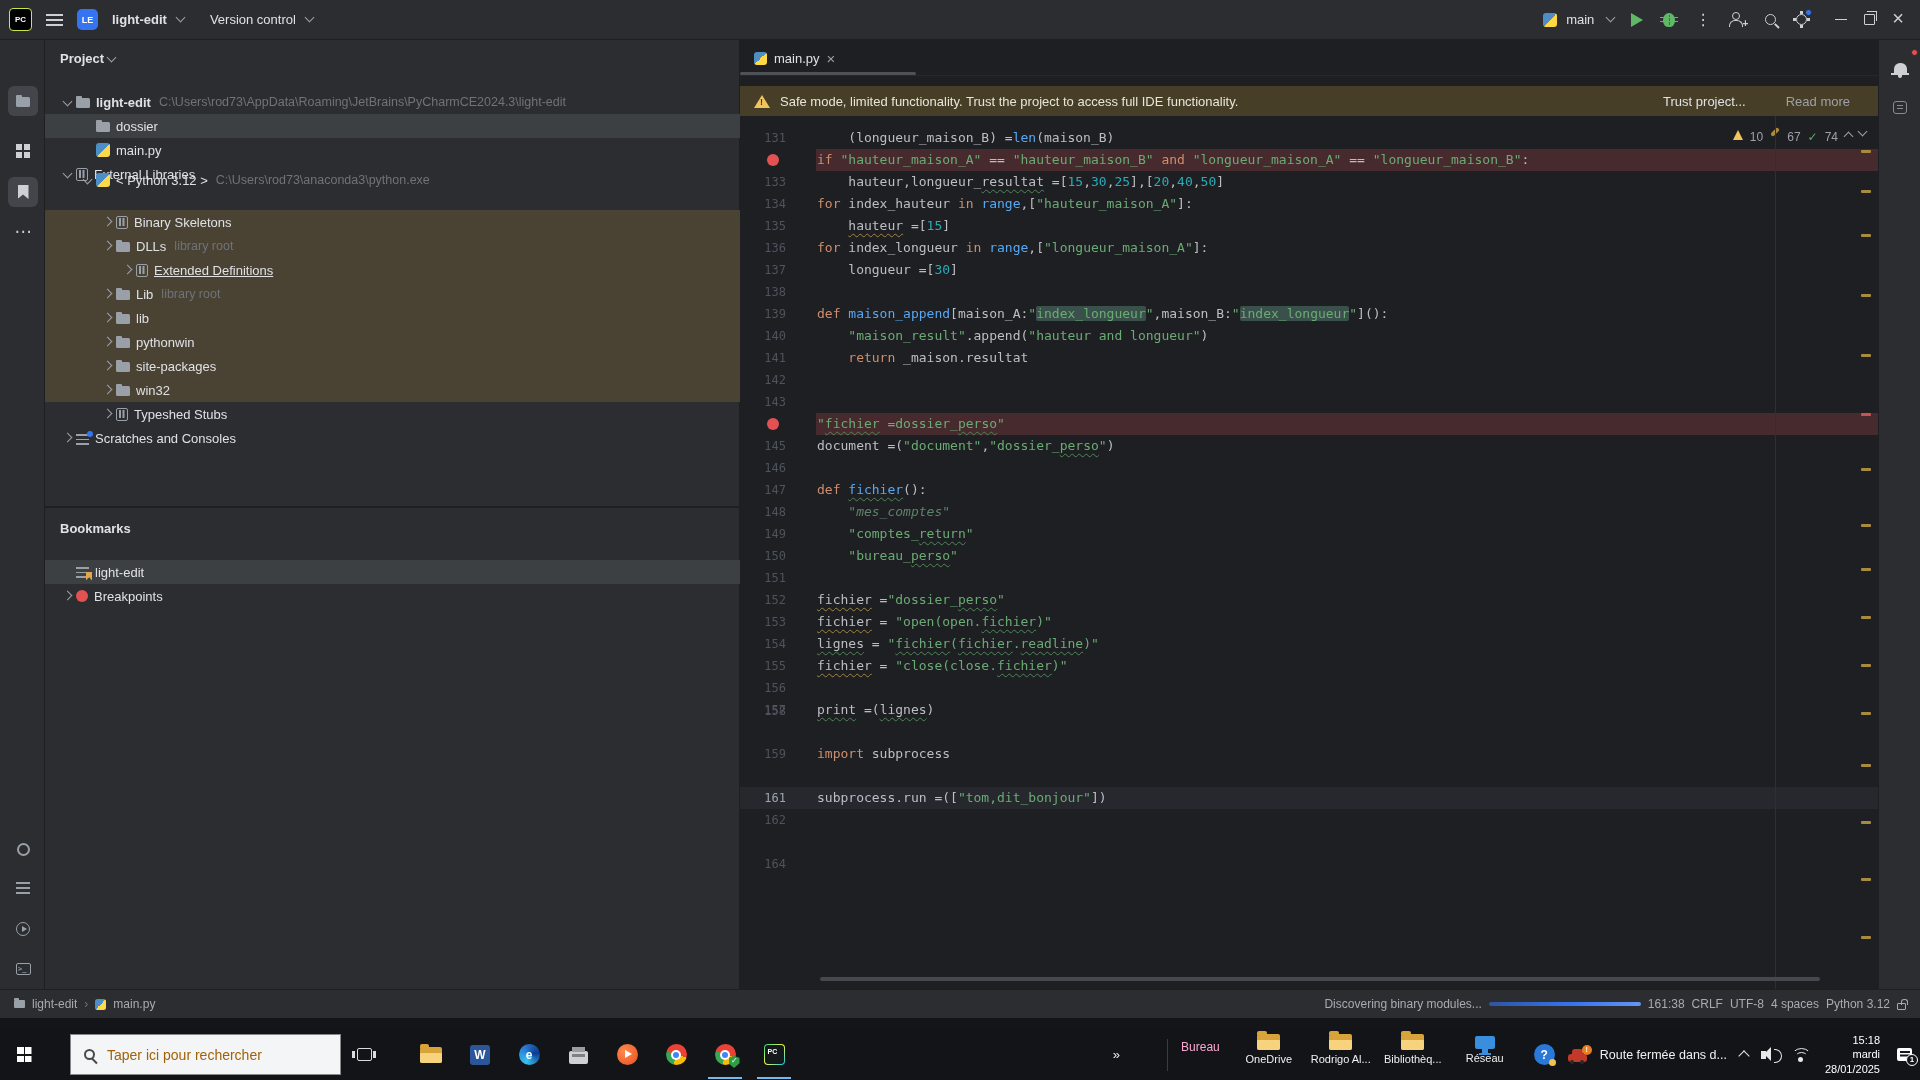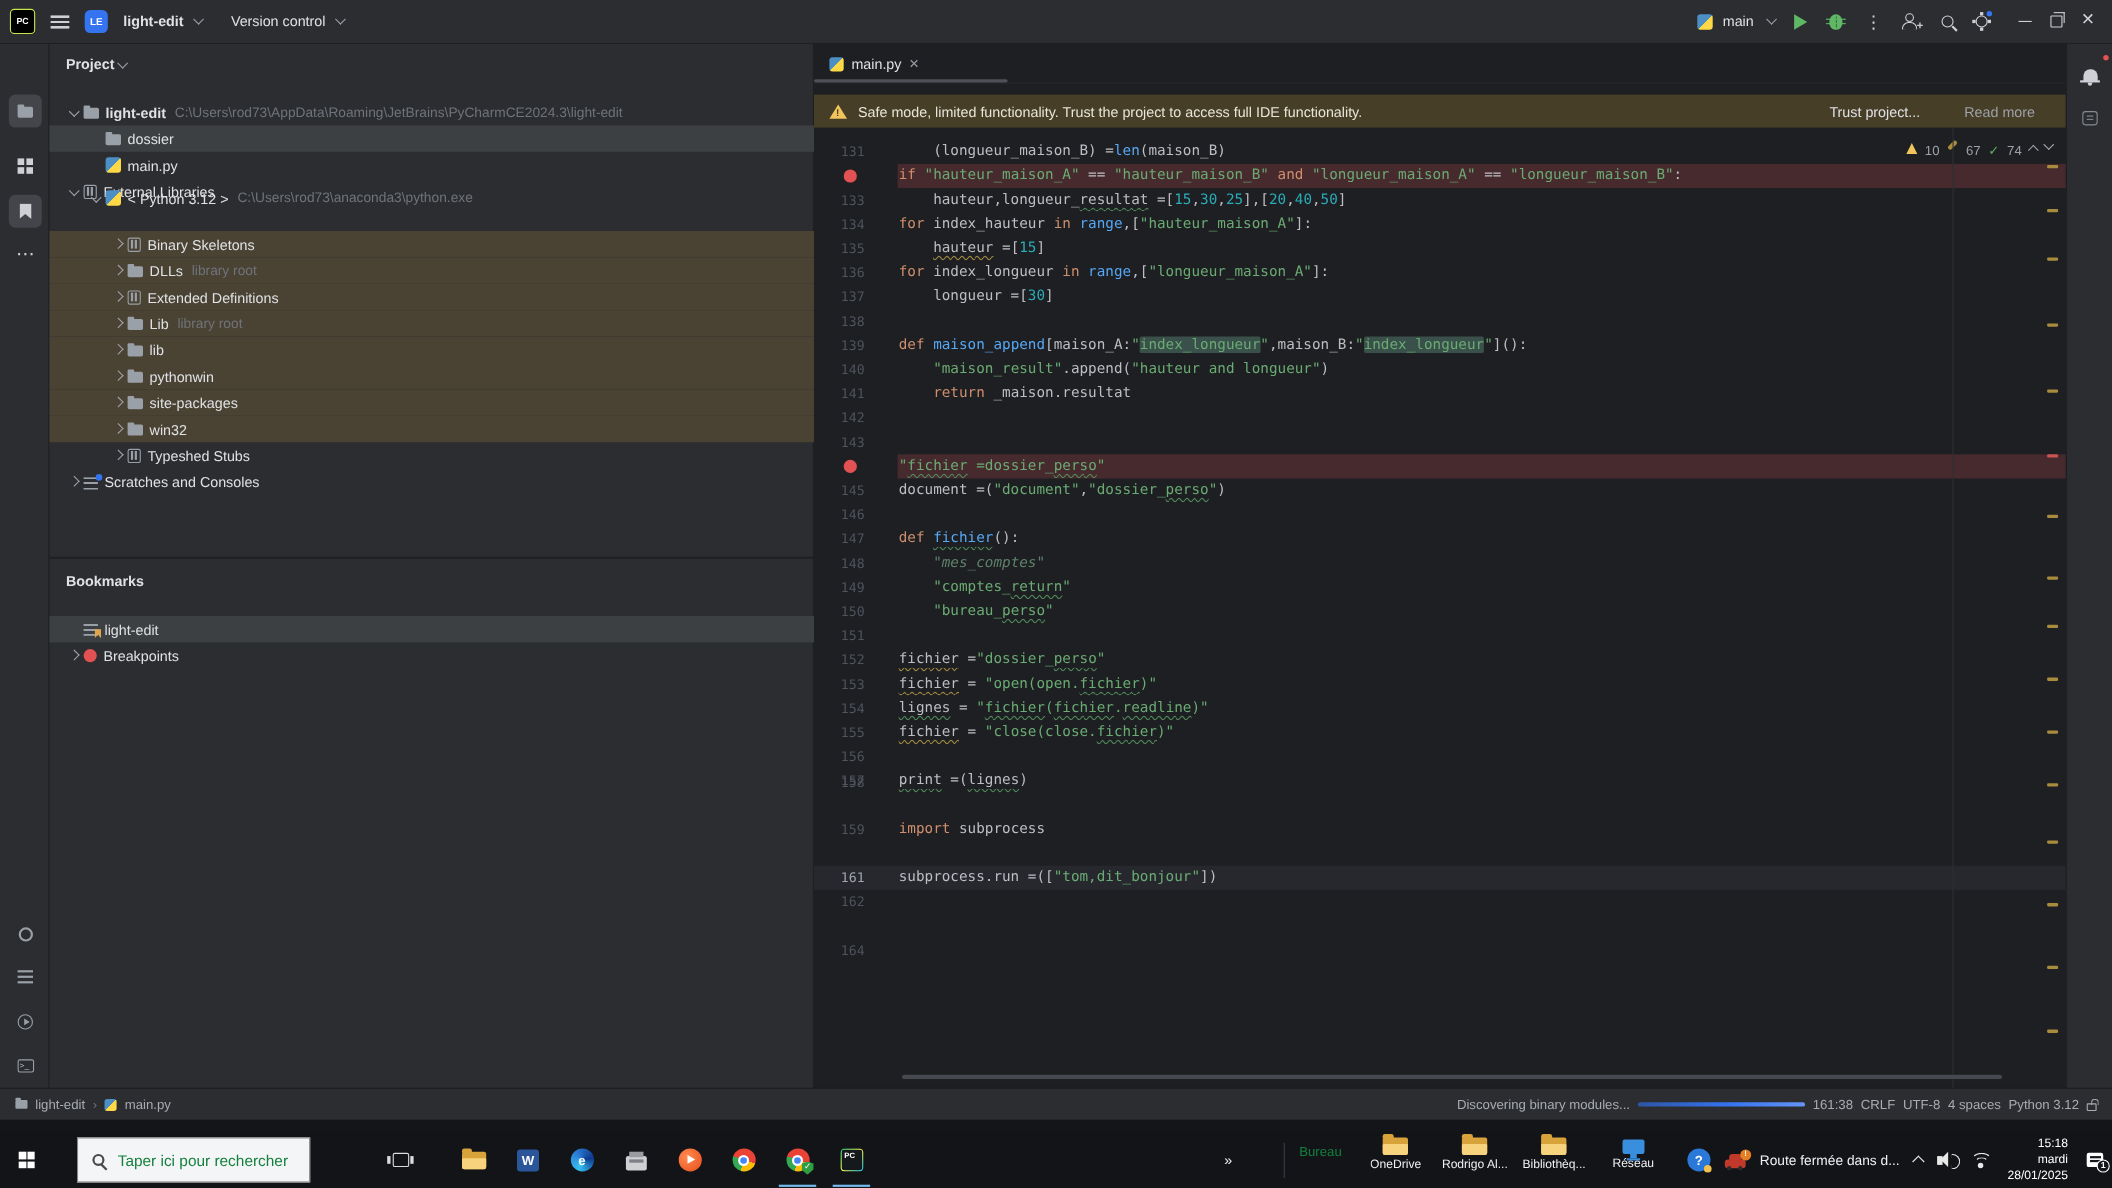--- a/index.html
+++ b/index.html
@@ -137,21 +137,21 @@
 .sb-right{margin-left:auto;display:flex;align-items:center;gap:7px}
 .pb{width:152px;height:4px;border-radius:2px;background:linear-gradient(90deg,#2e55a3,#3574f0 55%,#6694f5)}
 .ic-lock{width:9px;height:7px;border:1.3px solid #a8abb2;border-radius:1px;margin-top:4px}
 .ic-lock::before{content:"";position:absolute;left:3px;top:-5px;width:5px;height:5px;border:1.3px solid #a8abb2;border-bottom:none;border-radius:3px 3px 0 0}
 .gapstrip{position:absolute;left:0;top:1018px;width:1920px;height:11px;background:#141518}
 
 
 .taskbar{position:absolute;left:0;top:1029px;width:1920px;height:51px;background:#121418}
 .startbtn{position:absolute;left:0;top:0;width:48px;height:51px;display:flex;align-items:center;justify-content:center}
 .winflag{width:15px;height:15px;background:linear-gradient(#fff,#fff) 0 0/7px 7px no-repeat,linear-gradient(#fff,#fff) 8.5px 0/6.5px 7px no-repeat,linear-gradient(#fff,#fff) 0 8.5px/7px 6.5px no-repeat,linear-gradient(#fff,#fff) 8.5px 8.5px/6.5px 6.5px no-repeat}
-.tsearch{position:absolute;left:70px;top:5px;width:212px;height:41px;background:#f4f5f6;border:1px solid #888;display:flex;align-items:center;gap:12px;padding:0 13px;color:#15803d;font-size:14px;white-space:nowrap;overflow:hidden}
+.tsearch{position:absolute;left:70px;top:5px;width:271px;height:41px;background:#f4f5f6;border:1px solid #888;display:flex;align-items:center;gap:12px;padding:0 13px;color:#a16207;font-size:14px;white-space:nowrap;overflow:hidden}
 .tsearch-ic{width:11px;height:11px;border:2px solid #4a4a4a;border-radius:50%;position:relative;flex:none}
 .tsearch-ic::after{content:"";position:absolute;right:-5px;bottom:-4px;width:7px;height:2px;background:#4a4a4a;transform:rotate(45deg)}
 .taskview{position:absolute;left:344px;top:0;width:40px;height:51px;display:flex;align-items:center;justify-content:center}
 .ic-taskview{width:15px;height:13px;border:1.6px solid #dcdcdc;border-radius:2px}
 .ic-taskview::before{content:"";position:absolute;left:-5.5px;top:2px;width:3px;height:7px;background:#dcdcdc}
 .ic-taskview::after{content:"";position:absolute;right:-5.5px;top:2px;width:3px;height:7px;background:#dcdcdc}
 .appbtn{position:absolute;top:0;width:48px;height:51px;display:flex;align-items:center;justify-content:center}
 .appbtn.running::after{content:"";position:absolute;bottom:1px;left:7px;right:7px;height:2.5px;background:#76b9ed}
 .ic-explorer{width:22px;height:16px;background:#d9a33c;border-radius:2px}
 .ic-explorer::before{content:"";position:absolute;left:0;top:-3px;width:9px;height:4px;background:#d9a33c;border-radius:2px 2px 0 0}
@@ -167,21 +167,21 @@
 .ic-chrome{width:21px;height:21px;border-radius:50%;background:conic-gradient(#ea4335 0 30%,#fbbc05 30% 55%,#34a853 55% 80%,#ea4335 80% 100%)}
 .ic-chrome::before{content:"";position:absolute;left:5.5px;top:5.5px;width:10px;height:10px;border-radius:50%;background:#fff}
 .ic-chrome::after{content:"";position:absolute;left:7.5px;top:7.5px;width:6px;height:6px;border-radius:50%;background:#4285f4}
 .shield{position:absolute;right:-4px;bottom:-3px;width:11px;height:12px;background:#2e9e44;clip-path:polygon(0 15%,50% 0,100% 15%,100% 60%,50% 100%,0 60%)}
 .shield::before{content:"✓";position:absolute;left:2.5px;top:0;font-size:8px;color:#fff}
 .ic-pycharm{width:21px;height:21px;border-radius:4px;border:1.5px solid transparent;background:linear-gradient(#15191c,#15191c) padding-box,linear-gradient(135deg,#21d789,#fcf84a,#07c3f2) border-box}
 .ic-pycharm b{position:absolute;left:3px;top:3px;font-size:7px;font-weight:700;color:#fff}
 .tray{position:absolute;right:0;top:0;height:51px;display:flex;align-items:center;gap:13px;padding-right:8px;color:#eee}
 .overflow-chev{color:#eee;font-size:13px;margin-right:34px}
 .traysep{width:1px;height:32px;background:#3a3d44}
-.bureau{font-size:12px;color:#15803d;align-self:flex-start;margin-top:11px}
+.bureau{font-size:12px;color:#f9a8d4;align-self:flex-start;margin-top:11px}
 .tfcell{width:72px;height:51px;display:flex;flex-direction:column;align-items:center;justify-content:flex-start;padding-top:5px;gap:3px}
 .tfcell .tflabel{font-size:11px;color:#f0f0f0;max-width:70px;overflow:hidden;white-space:nowrap}
 .ic-goldf{width:23px;height:16px;background:#d9a33c;border-radius:2px}
 .ic-goldf::before{content:"";position:absolute;left:0;top:-3px;width:10px;height:4px;background:#d9a33c;border-radius:2px 2px 0 0}
 .ic-goldf::after{content:"";position:absolute;left:0;bottom:0;width:23px;height:10px;background:#f6d37c;border-radius:1px 1px 2px 2px}
 .ic-net{width:20px;height:13px;background:#3a8ede;border-radius:2px;margin-top:2px}
 .ic-net::before{content:"";position:absolute;left:7px;bottom:-4px;width:6px;height:4px;background:#3a8ede}
 .ic-net::after{content:"";position:absolute;left:4px;bottom:-6px;width:12px;height:2px;background:#3a8ede}
 .ic-help{width:21px;height:21px;border-radius:50%;background:#2a78d8;position:relative}
 .ic-help b{position:absolute;inset:0;display:flex;align-items:center;justify-content:center;color:#fff;font-size:12px;font-weight:700}
@@ -306,21 +306,21 @@
           <span class="chev r"></span>
           <span class="ic ic-lib"></span>
           <span class="lbl">Binary Skeletons</span>
         </div>
         <div class="trow hl" style="top: 194px; padding-left: 54px;">
           <span class="chev r"></span>
           <span class="ic ic-folder"></span>
           <span class="lbl">DLLs</span>
           <span class="sub">library root</span>
         </div>
-        <div class="trow hl" style="top: 218px; padding-left: 54px;">
+        <div class="trow hl" style="top: 218px; padding-left: 74px; text-decoration: underline;">
           <span class="chev r"></span>
           <span class="ic ic-lib"></span>
           <span class="lbl">Extended Definitions</span>
         </div>
         <div class="trow hl" style="top: 242px; padding-left: 54px;">
           <span class="chev r"></span>
           <span class="ic ic-folder"></span>
           <span class="lbl">Lib</span>
           <span class="sub">library root</span>
         </div>

